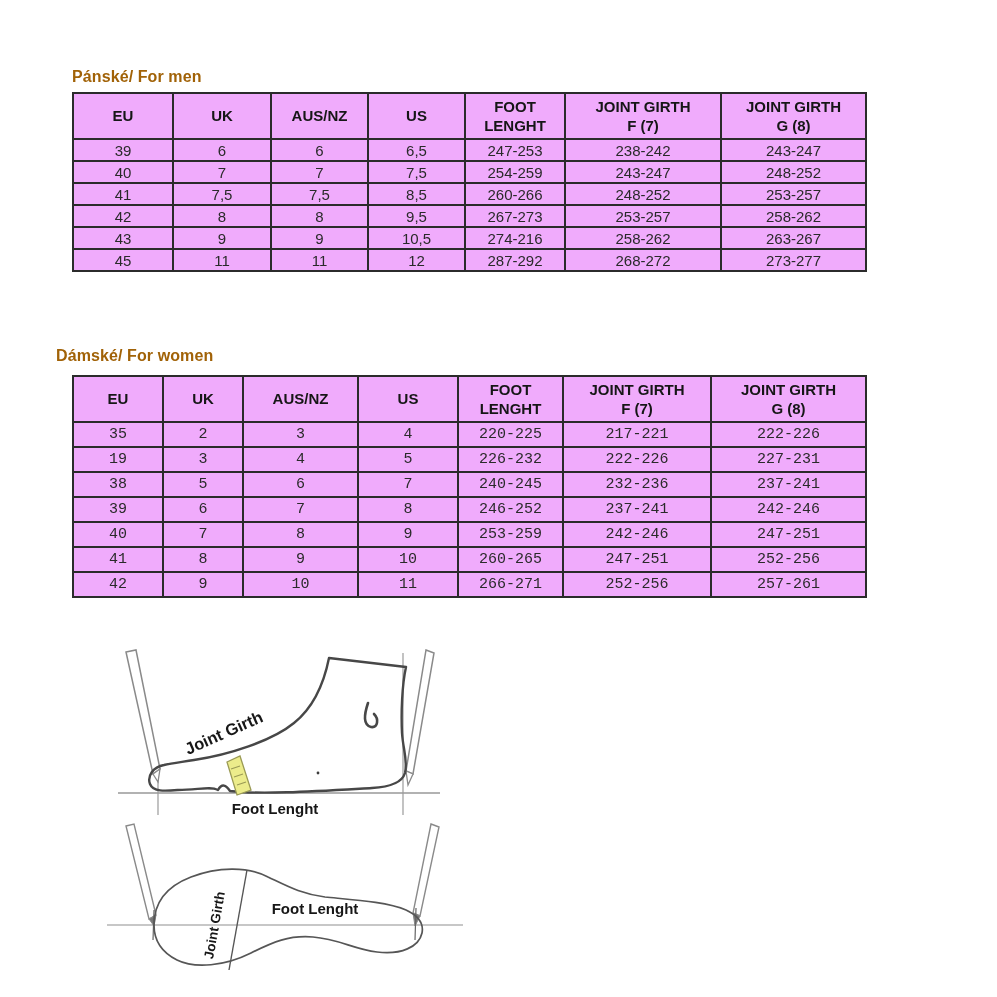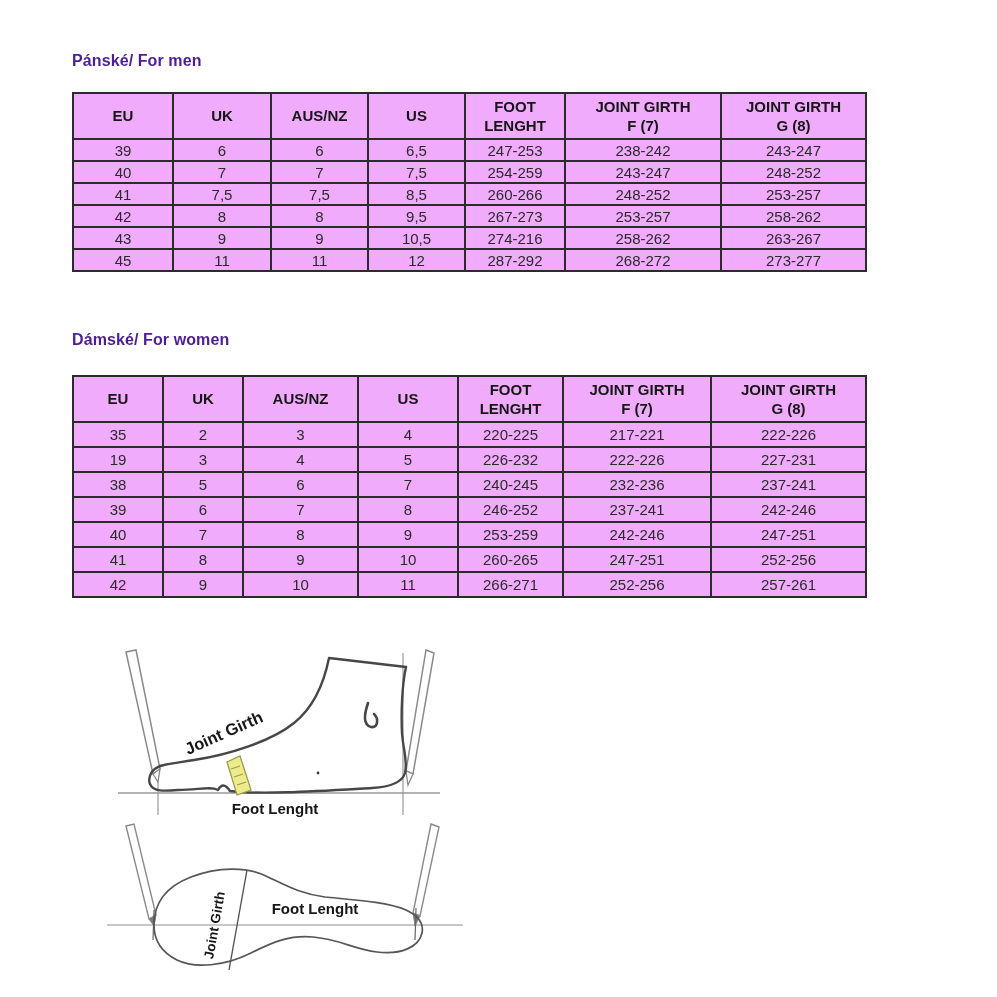--- a/index.html
+++ b/index.html
@@ -9,24 +9,25 @@
     font-family: "Liberation Sans", sans-serif;
     color: #1c1c1c;
     position: relative;
     overflow: hidden;
   }
   .abs { position: absolute; }
   .section-title {
     font-weight: bold;
     font-size: 16px;
     letter-spacing: 0.1px;
-    color: #4c1d95;
+    color: #a16207;
+    margin-top: 16px;
   }
   #men-title   { left: 72px; top: 52px; }
-  #women-title { left: 72px; top: 331px; }
+  #women-title { left: 56px; top: 331px; }
   #men-table-wrap   { left: 72px; top: 92px; }
   #women-table-wrap { left: 72px; top: 375px; }
 
   table.size-table {
     border-collapse: collapse;
     width: 793px;
     table-layout: fixed;
     background: #f0abfc;
   }
   .size-table th, .size-table td {
@@ -42,21 +43,21 @@
     white-space: pre-line;
     line-height: 1.3;
     height: 44px;
     color: #161616;
   }
   .size-table td {
     font-size: 15px;
     color: #2a2a2a;
   }
   #men-table td   { height: 20px; }
-  #women-table td { height: 23px; }
+  #women-table td { height: 23px; font-family: Liberation Mono, monospace; }
 
   #side-view-diagram { left: 110px; top: 645px; }
   #top-view-diagram  { left: 103px; top: 820px; }
   svg text {
     font-family: "Liberation Sans", sans-serif;
     fill: #171717;
   }
 </style>
 </head>
 <body>

